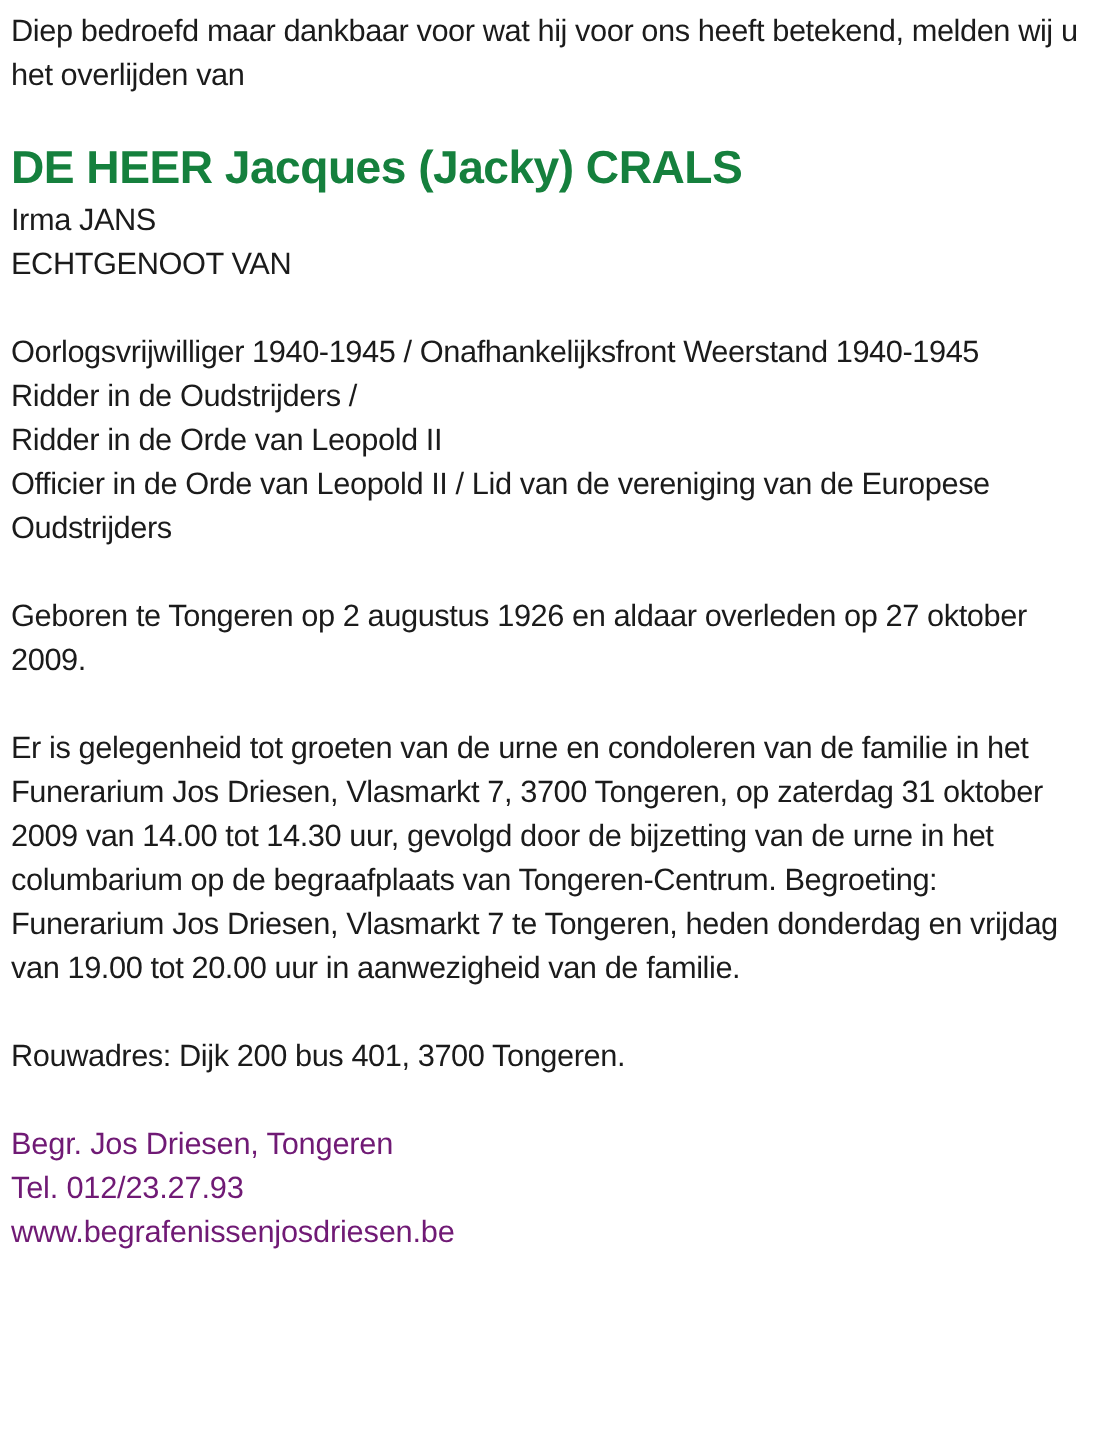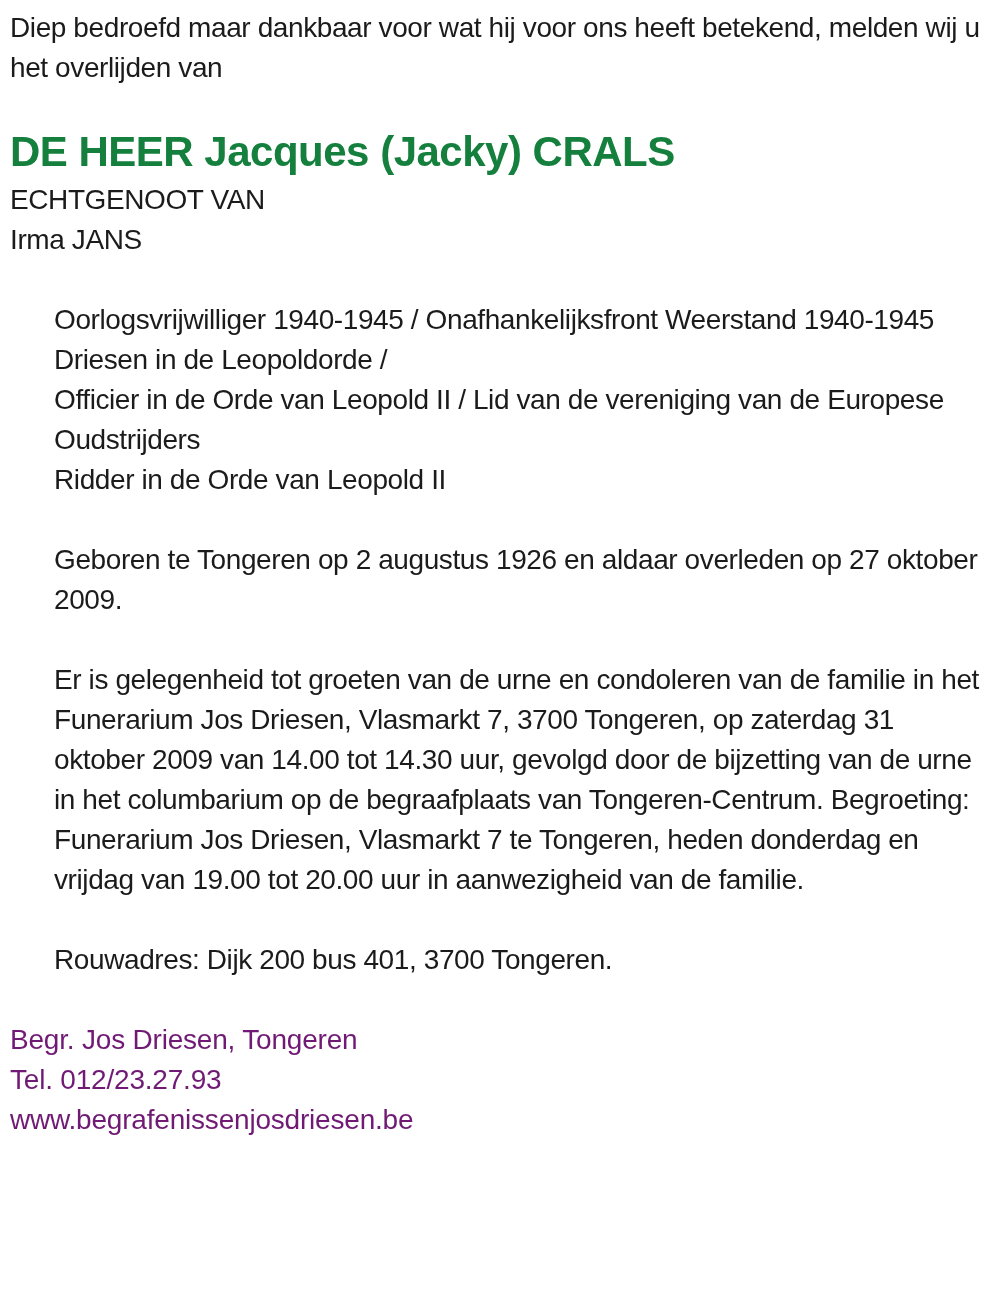--- a/index.html
+++ b/index.html
@@ -37,21 +37,20 @@
     font-weight: 700;
     letter-spacing: -0.5px;
     margin: 36px 0 0 0;
     color: #15803d;
   }
   .subtitle-line {
     margin: 0;
   }
   .gap-top {
     margin-top: 40px;
-    margin-left: 44px;
   }
   .honors-line {
     margin: 0;
   }
   .footer {
     margin-top: 40px;
     color: #701a75;
     letter-spacing: -0.2px;
   }
   .footer-line {
@@ -61,29 +60,29 @@
 </head>
 <body>
 
 <div class="sheet body-text">
 
   <p class="para intro">Diep bedroefd maar dankbaar voor wat hij voor ons heeft betekend, melden wij u het overlijden van</p>
 
   <h1 class="name-heading">DE HEER Jacques (Jacky) CRALS</h1>
 
   <div>
+    <p class="para subtitle-line">Irma JANS</p>
     <p class="para subtitle-line">ECHTGENOOT VAN</p>
-    <p class="para subtitle-line">Irma JANS</p>
   </div>
 
   <div class="gap-top">
     <p class="para honors-line">Oorlogsvrijwilliger 1940-1945 / Onafhankelijksfront Weerstand 1940-1945</p>
-    <p class="para honors-line">Driesen in de Leopoldorde /</p>
+    <p class="para honors-line">Ridder in de Oudstrijders /</p>
+    <p class="para honors-line">Ridder in de Orde van Leopold II</p>
     <p class="para honors-line">Officier in de Orde van Leopold II / Lid van de vereniging van de Europese Oudstrijders</p>
-    <p class="para honors-line">Ridder in de Orde van Leopold II</p>
   </div>
 
   <p class="para gap-top">Geboren te Tongeren op 2 augustus 1926 en aldaar overleden op 27 oktober 2009.</p>
 
   <p class="para gap-top">Er is gelegenheid tot groeten van de urne en condoleren van de familie in het Funerarium Jos Driesen, Vlasmarkt 7, 3700 Tongeren, op zaterdag 31 oktober 2009 van 14.00 tot 14.30 uur, gevolgd door de bijzetting van de urne in het columbarium op de begraafplaats van Tongeren-Centrum. Begroeting: Funerarium Jos Driesen, Vlasmarkt 7 te Tongeren, heden donderdag en vrijdag van 19.00 tot 20.00 uur in aanwezigheid van de familie.</p>
 
   <p class="para gap-top">Rouwadres: Dijk 200 bus 401, 3700 Tongeren.</p>
 
 
   <div class="footer">

